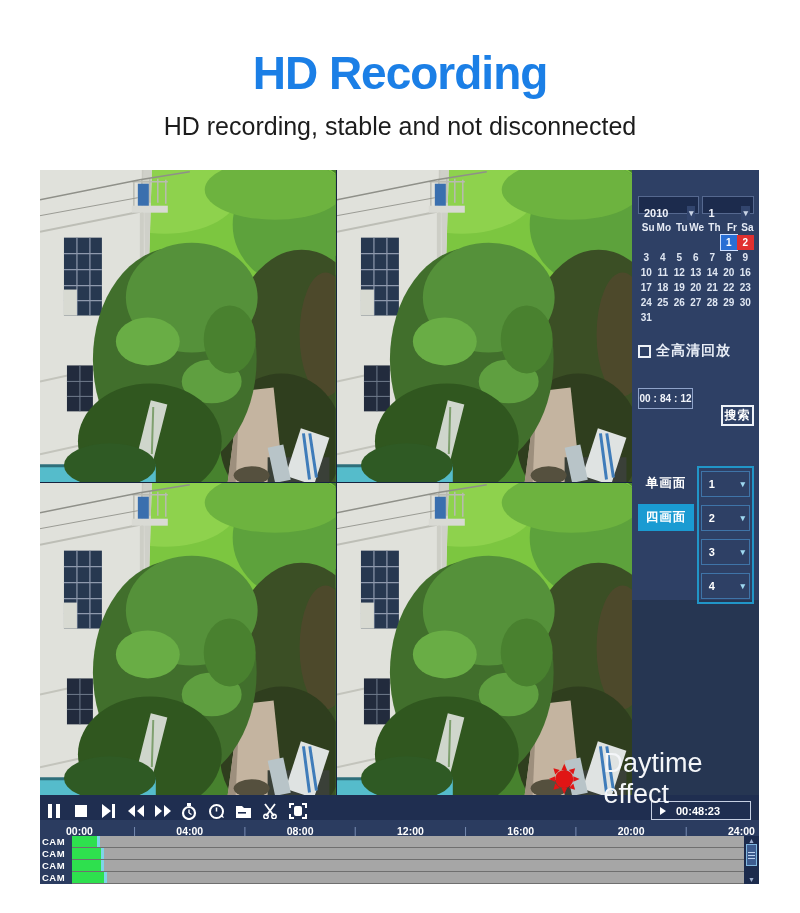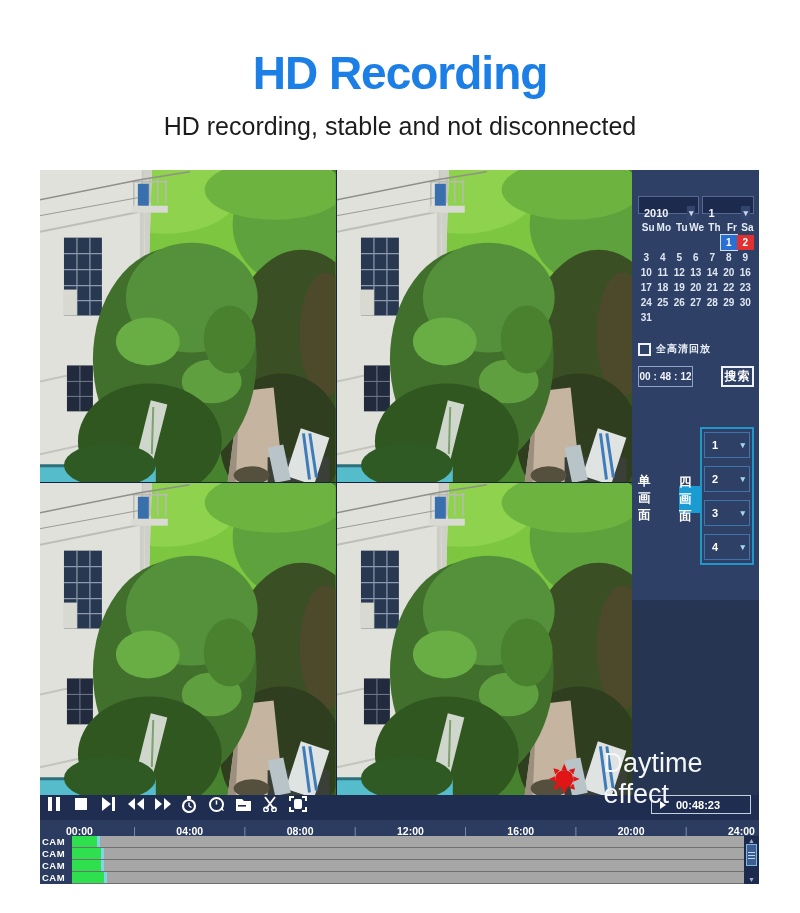--- a/index.html
+++ b/index.html
@@ -36,46 +36,46 @@
   .cal-head span { width:16.5px; text-align:right; font-size:10px; font-weight:bold; color:#e6ebf5; }
   .cal-grid { margin-top:2px; }
   .cal-row { display:flex; height:15px; }
   .cal-row span { width:16.5px; text-align:center; font-size:10px; font-weight:bold;
                   color:#dfe6f2; line-height:15px; }
   .cal-row span.sel   { background:var(--sel-blue,#2a6fd4); outline:1px solid #cfe0ff; color:#fff; }
   .cal-row span.alert { background:var(--alert-red,#e03030); color:#fff; }
 
   .hd-check { display:flex; align-items:center; gap:5px; margin-top:17px; }
   .hd-check .box { width:13px; height:13px; border:2px solid #eef2f8; background:transparent; }
-  .hd-check .lbl { font-size:10px; font-weight:bold; letter-spacing:1px; }
+  .hd-check .lbl { font-size:14px; font-weight:bold; letter-spacing:1px; }
 
   .search-row { display:flex; align-items:center; margin-top:10px; gap:28px; }
   .time-box { width:64px; height:21px; border:1px solid #8fa3c9; display:flex;
               align-items:center; justify-content:center; gap:3px; font-size:10px;
               font-weight:bold; color:#f2f5fb; }
   .search-btn { width:38px; height:21px; border:2px solid #eef2f8; color:#fff;
                 font-size:12px; font-weight:bold; display:flex; align-items:center;
-                justify-content:center; letter-spacing:1px; background:transparent; }
+                justify-content:center; letter-spacing:1px; background:transparent;margin-top:35px; }
 
   .view-area { display:flex; margin-top:40px; }
-  .view-col { width:62px; display:flex; flex-direction:row; align-items:center;gap:20px; }
+  .view-col { width:62px; display:flex; flex-direction:column; align-items:flex-start; }
   .mode { width:56px; height:27px; display:flex; align-items:center; justify-content:center;
           font-size:12.5px; font-weight:bold; letter-spacing:1px; color:#fff; }
   .mode-single { margin-top:4px; }
   .mode-quad { margin-top:7px; background:var(--quad-cyan,#1a9bd2); }
   .channel-group { border:2px solid #2196c8; padding:3px 2px; display:flex;
                    flex-direction:column; gap:8px; width:60px; }
   .channel { height:26px; border:1px solid #3f74a8; display:flex; align-items:center;
              justify-content:space-between; padding:0 4px 0 7px; color:#fff;
              font-size:11px; font-weight:bold; }
   .channel .arr { color:#9fd8f0; font-size:9px; }
 
   
   .controlbar { position:absolute; left:0; top:625px; width:719px; height:25px;
-                background:#1f2e50; display:flex; align-items:flex-start; padding:0 8px 0 6px; }
+                background:#1f2e50; display:flex; align-items:flex-end; padding:0 8px 0 6px; }
   .ctl { width:27px; height:18px; display:flex; align-items:center; justify-content:flex-start; }
   .ctl svg { display:block; }
   .spacer { flex:1; }
   .cur-time { width:100px; height:19px; border:1px solid #c6cfe2; display:flex;
               align-items:center; gap:10px; padding-left:8px; color:#fff; font-size:11px;
               font-weight:bold; }
   .cur-time .tri { width:0; height:0; border-left:6px solid #fff; border-top:4px solid transparent;
                    border-bottom:4px solid transparent; }
 
   
@@ -283,21 +283,21 @@
 
       <div class="hd-check">
         <span class="box"></span>
         <span class="lbl">全高清回放</span>
       </div>
 
       <div class="search-row">
         <div class="time-box">
           <span>00</span>
             <span>:</span>
-            <span>48</span>
+            <span>84</span>
             <span>:</span>
             <span>12</span>
         </div>
         <button class="search-btn">搜索</button>
       </div>
 
       <div class="view-area">
         <div class="view-col">
           <div class="mode mode-single">单画面</div>
           <div class="mode mode-quad">四画面</div>

